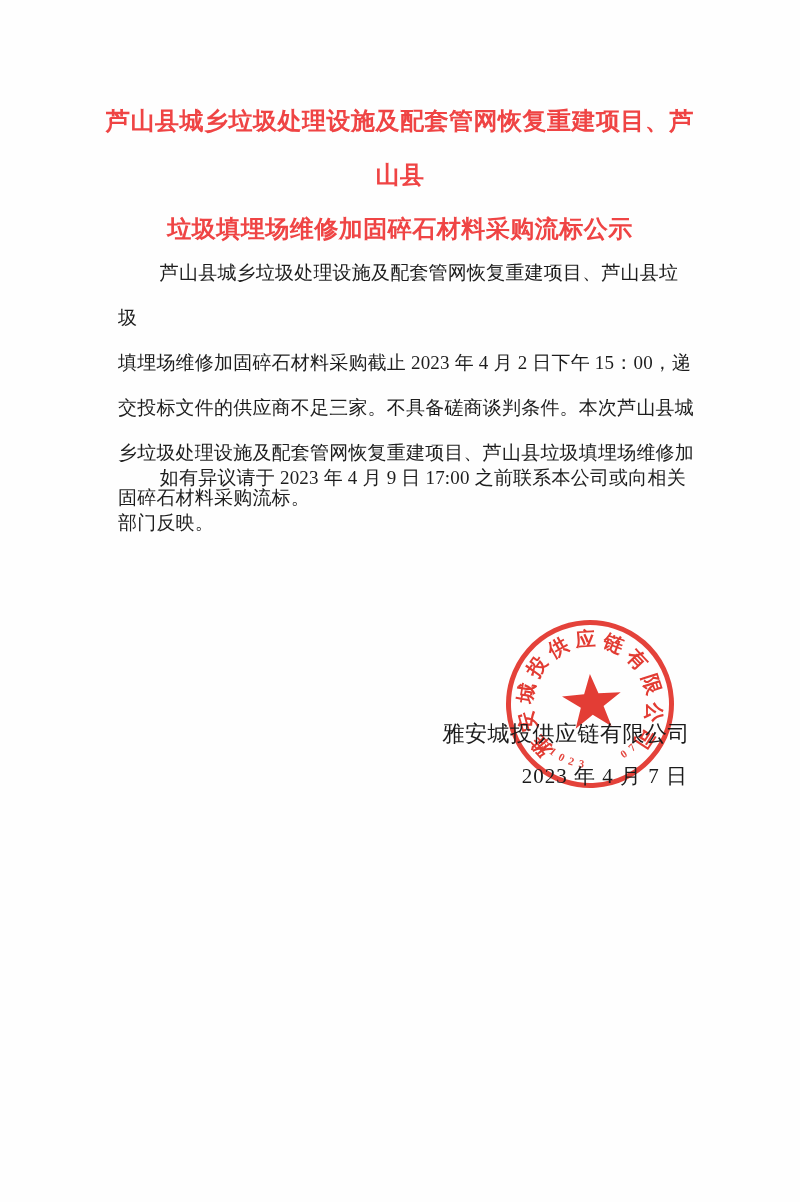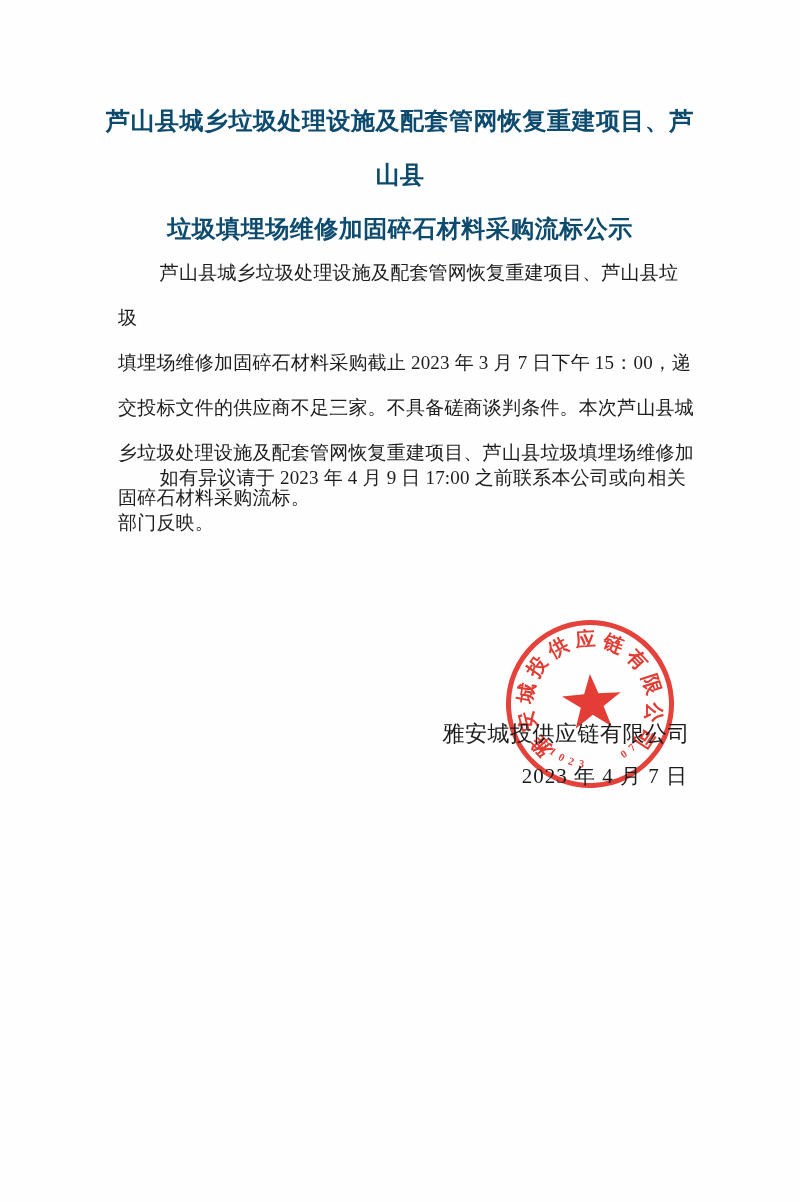--- a/index.html
+++ b/index.html
@@ -16,21 +16,21 @@
     overflow: hidden;
   }
   .doc-title {
     position: absolute;
     left: 95px; top: 94px; width: 610px;
     font-size: 24px; font-weight: bold;
     line-height: 54px;
     text-align: center;
     white-space: pre-line;
     letter-spacing: 0.5px;
-    color: #0c4a6e;
+    color: #ef4444;
   }
   .body-block {
     position: absolute;
     left: 118px; width: 576px;
     font-size: 19px;
     line-height: 45px;
     white-space: pre-line;
     color: #1d1d1d;
     letter-spacing: 0.2px;
   }
@@ -94,21 +94,21 @@
 </head>
 <body>
 
 <div class="page">
 
   <div class="doc-title">芦山县城乡垃圾处理设施及配套管网恢复重建项目、芦山县
 垃圾填埋场维修加固碎石材料采购流标公示</div>
 
 
   <div class="body-block para-1">芦山县城乡垃圾处理设施及配套管网恢复重建项目、芦山县垃圾
-填埋场维修加固碎石材料采购截止 2023 年 3 月 7 日下午 15：00，递
+填埋场维修加固碎石材料采购截止 2023 年 4 月 2 日下午 15：00，递
 交投标文件的供应商不足三家。不具备磋商谈判条件。本次芦山县城
 乡垃圾处理设施及配套管网恢复重建项目、芦山县垃圾填埋场维修加
 固碎石材料采购流标。</div>
 
   <div class="body-block para-2">如有异议请于 2023 年 4 月 9 日 17:00 之前联系本公司或向相关
 部门反映。</div>
 
 
   <div class="signature-company">雅安城投供应链有限公司</div>
 

